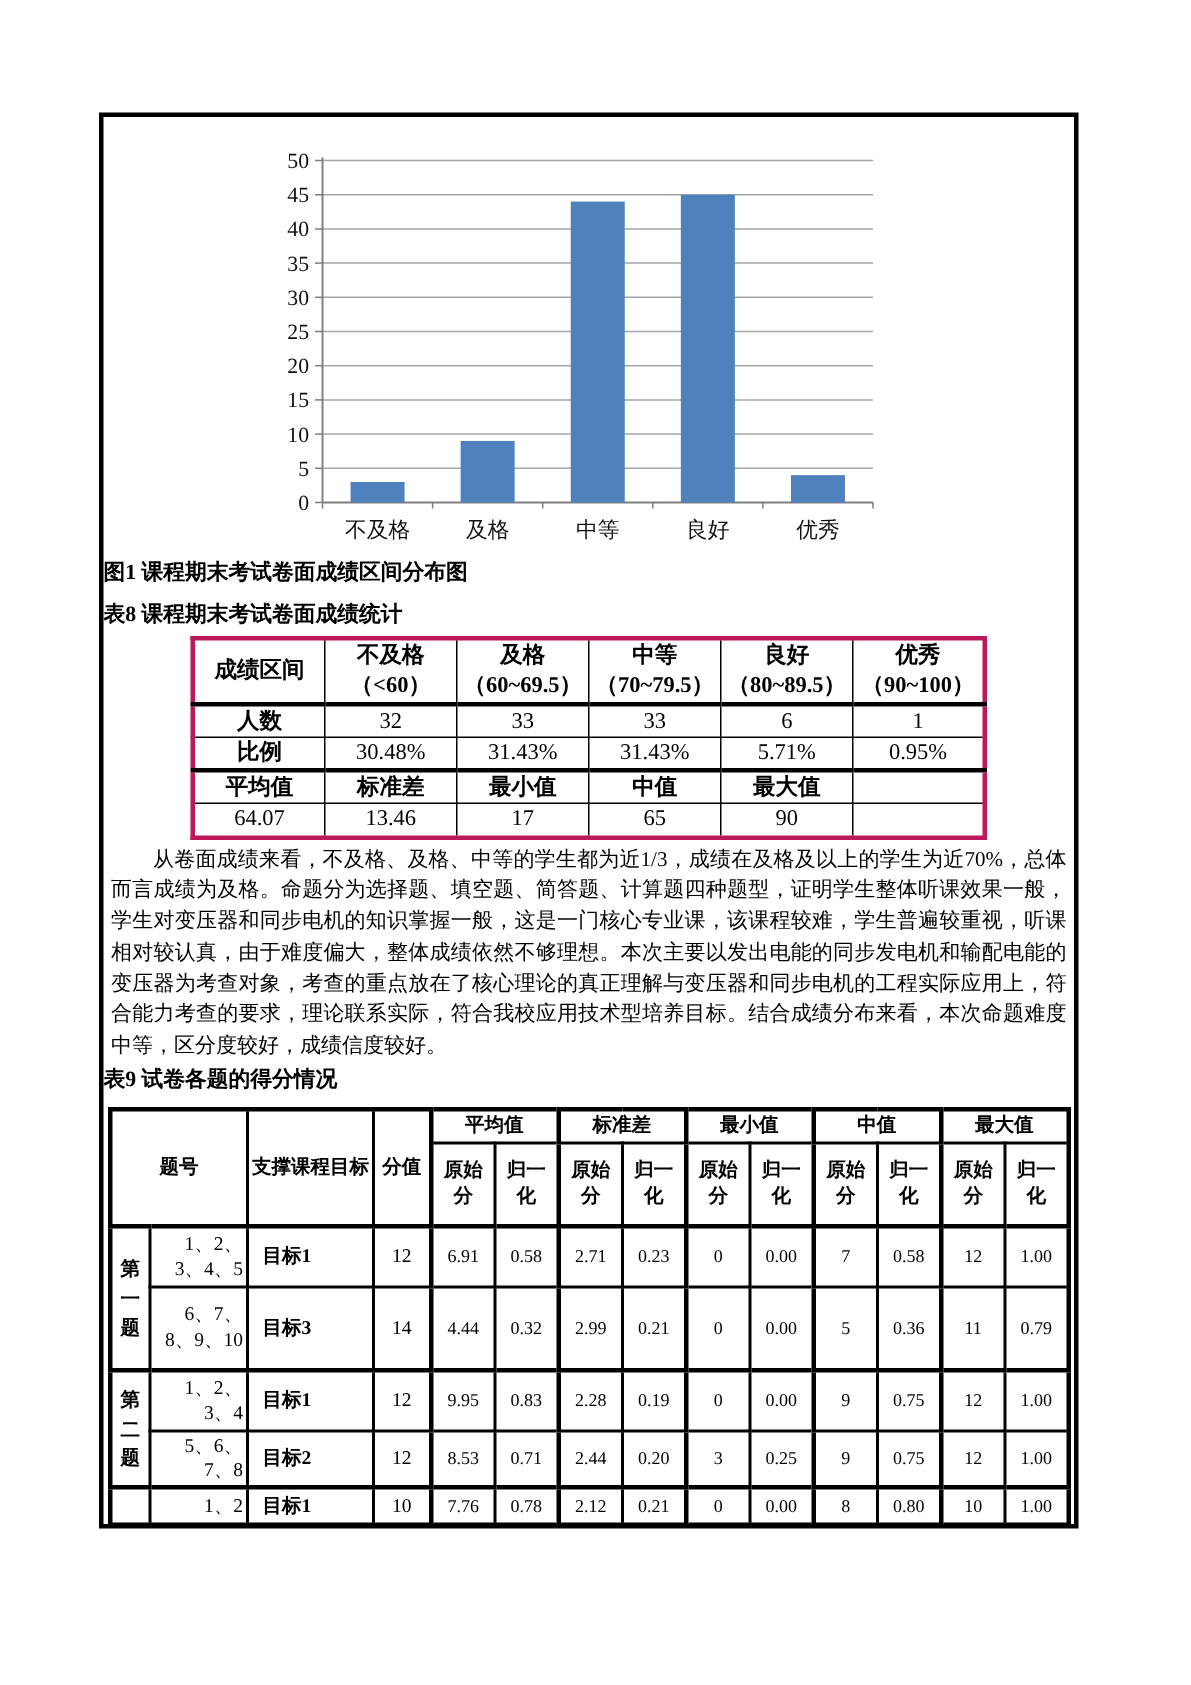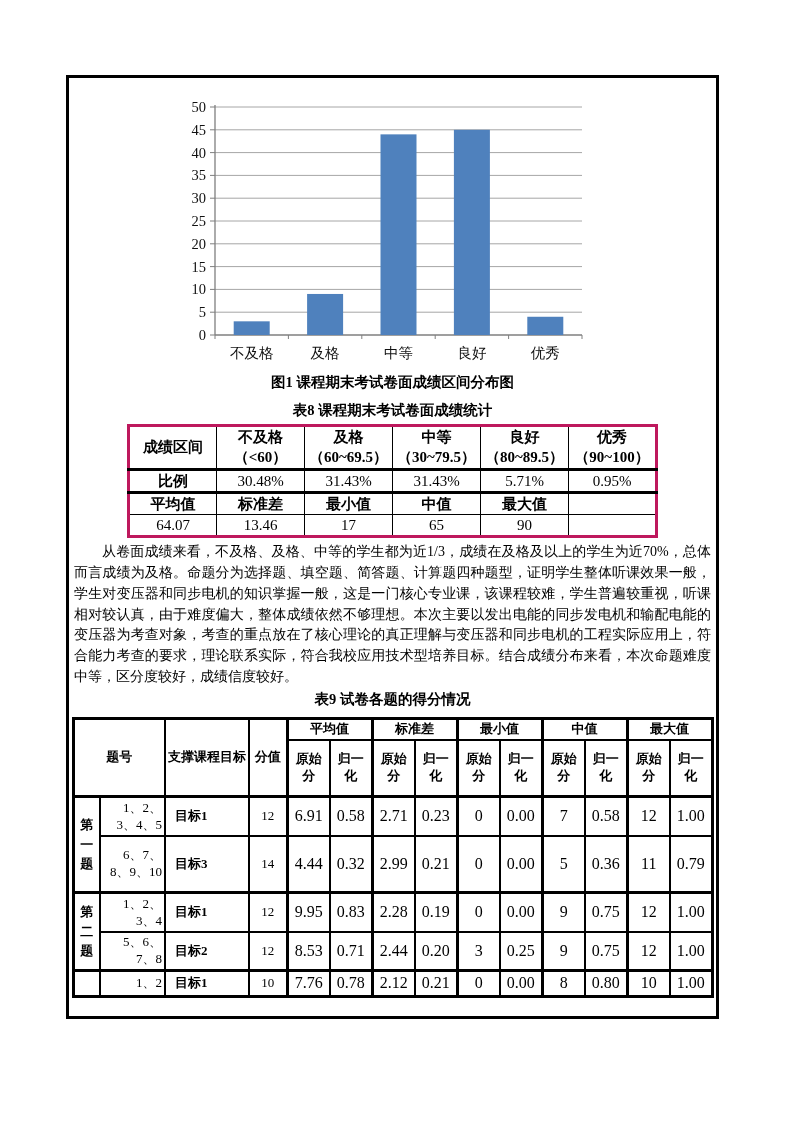--- a/index.html
+++ b/index.html
@@ -1,21 +1,21 @@
 <!DOCTYPE html>
 <html><head>
 <meta charset="utf-8">
 <style>
   html,body{margin:0;padding:0;background:#ffffff;width:794px;height:1123px;overflow:hidden;
     font-family:"Liberation Serif","DejaVu Serif",serif;color:#000;}
   .page{position:relative;width:794px;height:1123px;background:#fff;}
   .frame{position:absolute;left:66px;top:75px;width:653px;height:944px;border:3px solid #000;
     box-sizing:border-box;padding-top:12px;}
   svg.chart{display:block;width:647px;height:280px;}
-  .caption{width:100%;text-align:center;font-weight:bold;font-size:14.5px;line-height:17px;}
+  .caption{width:100%;text-align:left;font-weight:bold;font-size:14.5px;line-height:17px;}
   .cap-fig{margin-top:4px;}
   .cap-t8{margin-top:11px;}
   .cap-t9{margin-top:3px;}
   
   table{border-collapse:collapse;table-layout:fixed;}
   .t8{width:528px;margin:5px auto 0;border:3px solid #be185d;font-size:15px;}
   .t8 th,.t8 td{border:1.5px solid #000;text-align:center;vertical-align:middle;padding:0;
     font-weight:normal;line-height:1.35;}
   .t8 th{font-weight:bold;}
   .t8 .bB3 th,.t8 .bB3 td{border-bottom:3px solid #000;}
@@ -25,21 +25,21 @@
   .t9{width:639px;margin:9px auto 0;border:3px solid #000;font-size:13px;}
   .t9 th,.t9 td{border:2px solid #000;text-align:center;vertical-align:middle;padding:1px 2px;
     line-height:1.3;box-sizing:border-box;}
   .t9 th{font-weight:bold;}
   .t9 .bR3{border-right:3px solid #000;}
   .t9 thead tr.sub th{border-bottom:3px solid #000;}
   .t9 .gtop{border-top:3px solid #000;}
   .t9 .q{text-align:right;padding-left:5px;}
   .t9 .obj{text-align:left;padding-left:9px;font-weight:bold;}
   .t9 .vlabel{white-space:pre-line;font-weight:bold;text-align:center;line-height:1.5;padding:0;}
-  .t9 td.num{font-size:16px;}
+  .t9 td.num{font-size:12px;}
 </style>
 </head>
 <body>
 
 <div class="page">
   <div class="frame">
 
     <svg class="chart" viewBox="0 0 647 280">
         <line x1="141" y1="245" x2="146" y2="245" stroke="#7F7F7F" stroke-width="1"></line>
         <text x="137" y="250" text-anchor="end" font-size="14.5" fill="#111111" font-family="&quot;Liberation Serif&quot;,&quot;DejaVu Serif&quot;,serif">0</text>
@@ -104,23 +104,31 @@
           <col style="width:88px">
         <col style="width:88px">
           <col style="width:88px">
           <col style="width:88px">
       </colgroup>
       <tbody>
         <tr class="bB3" style="height:41px">
           <th>成绩区间</th>
           <th><span>不及格</span><br><span>（&lt;60）</span></th>
           <th><span>及格</span><br><span>（60~69.5）</span></th>
-          <th><span>中等</span><br><span>（30~79.5）</span></th>
+          <th><span>中等</span><br><span>（70~79.5）</span></th>
           <th><span>良好</span><br><span>（80~89.5）</span></th>
           <th><span>优秀</span><br><span>（90~100）</span></th>
+        </tr>
+        <tr style="height:21px">
+          <th>人数</th>
+          <td>32</td>
+          <td>33</td>
+          <td>33</td>
+          <td>6</td>
+          <td>1</td>
         </tr>
         <tr class="bB3" style="height:20px">
           <th>比例</th>
           <td>30.48%</td>
           <td>31.43%</td>
           <td>31.43%</td>
           <td>5.71%</td>
           <td>0.95%</td>
         </tr>
         <tr style="height:20px">

